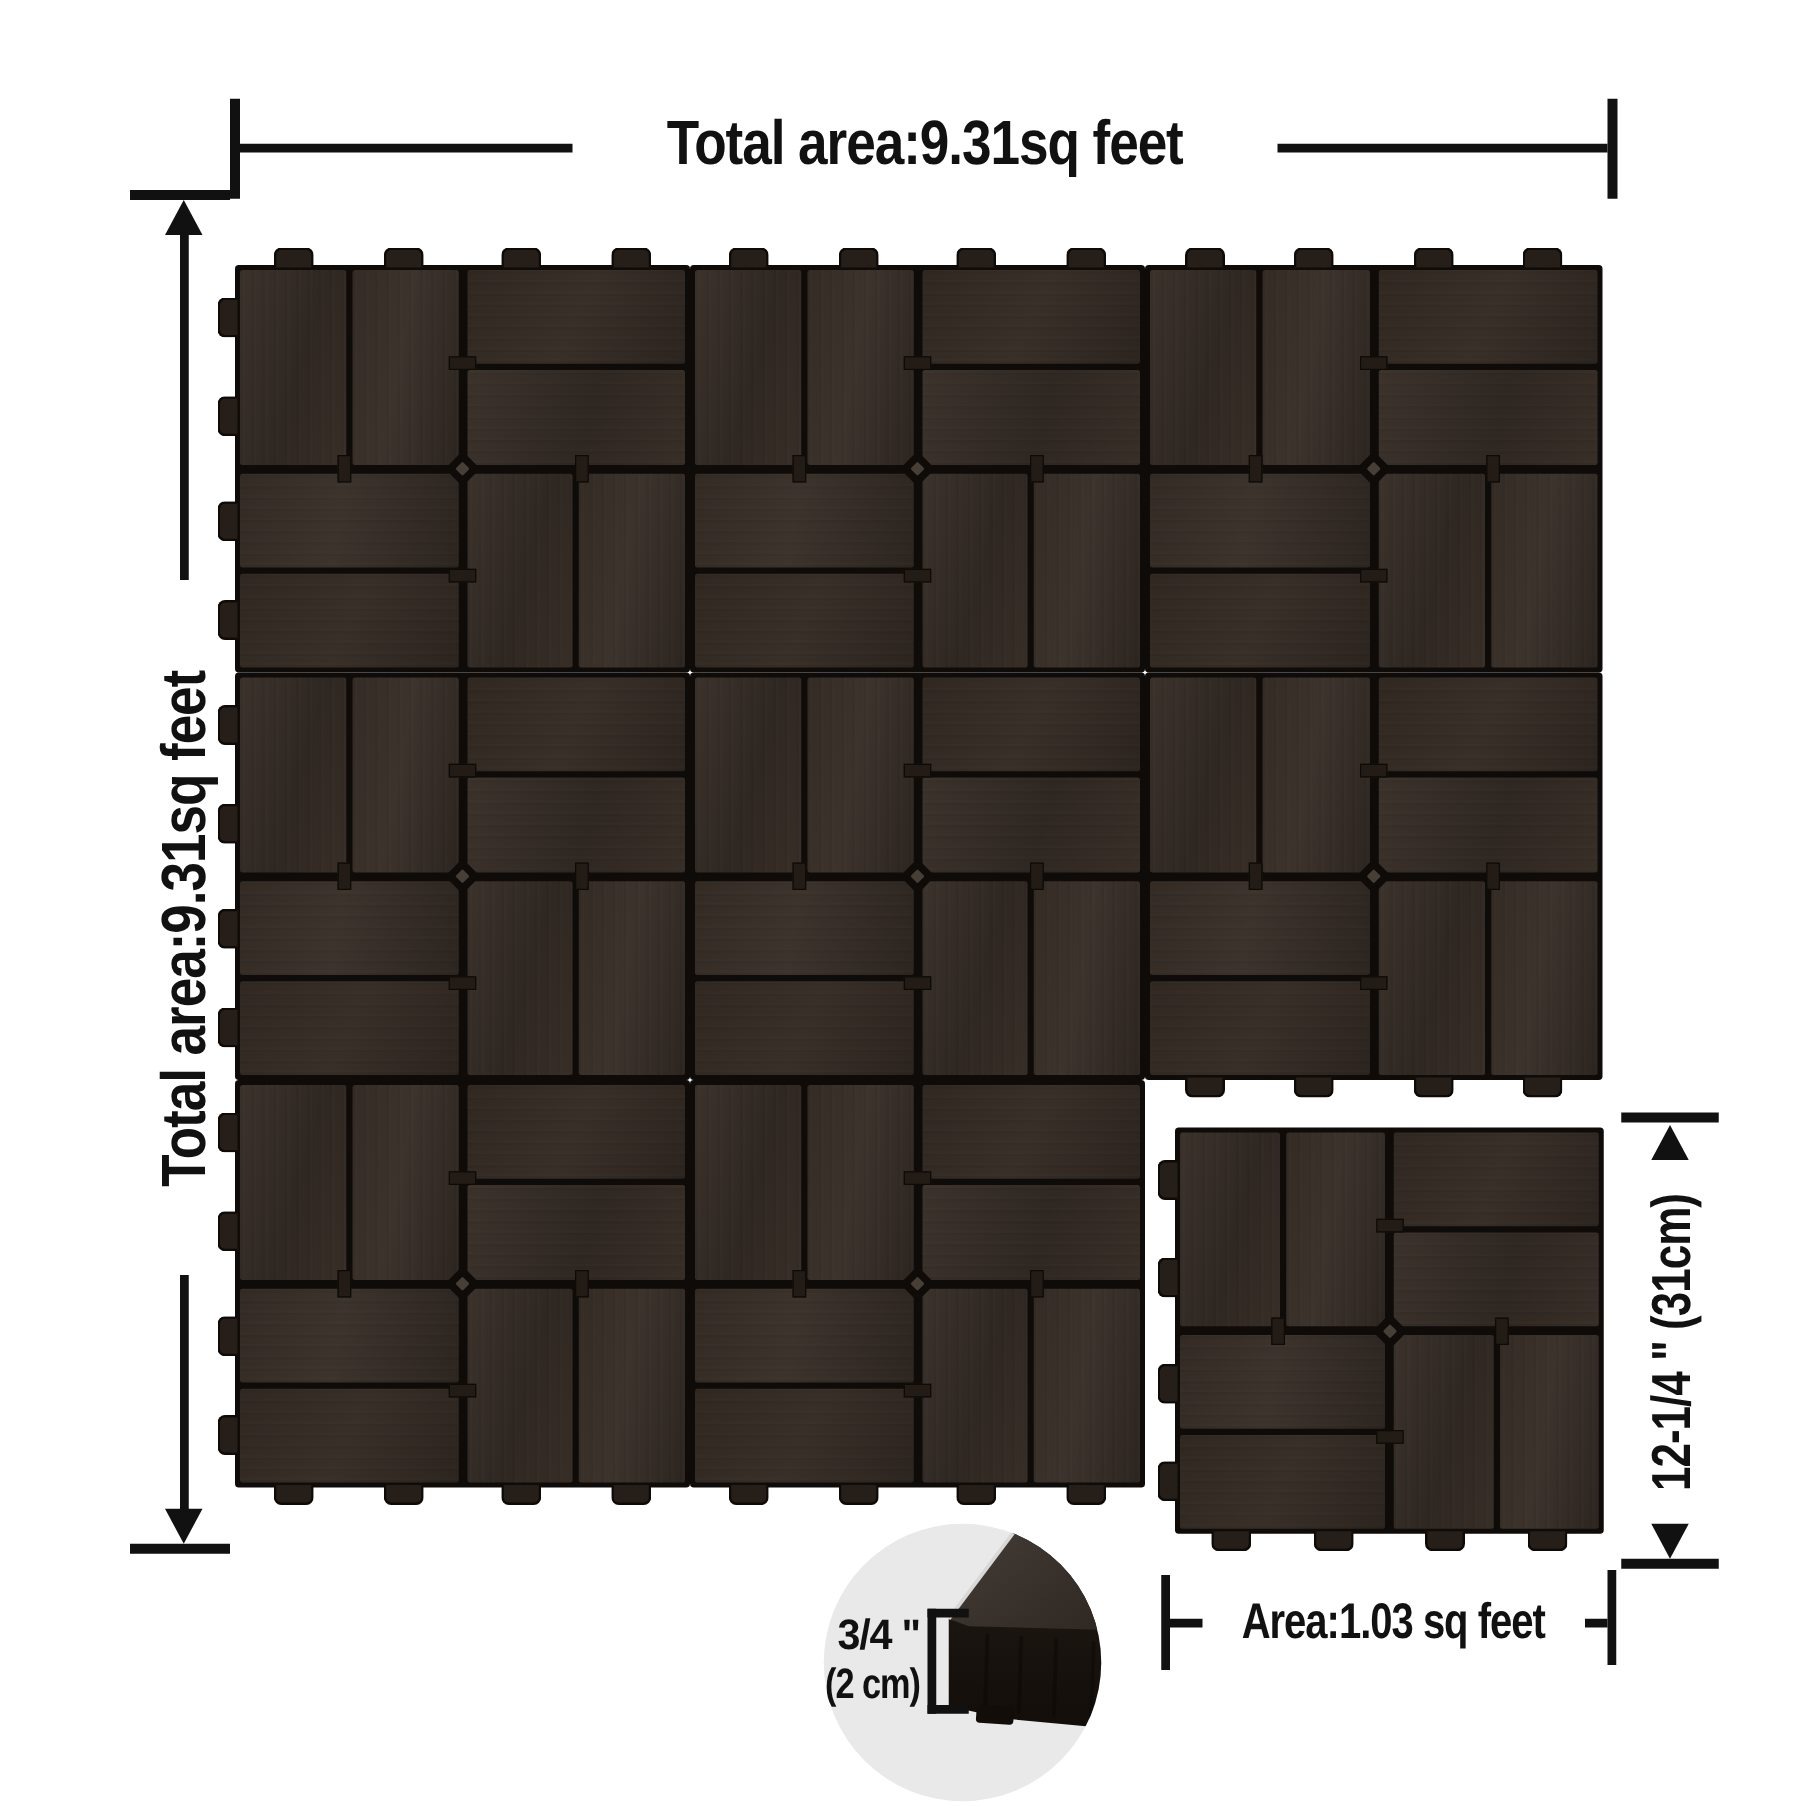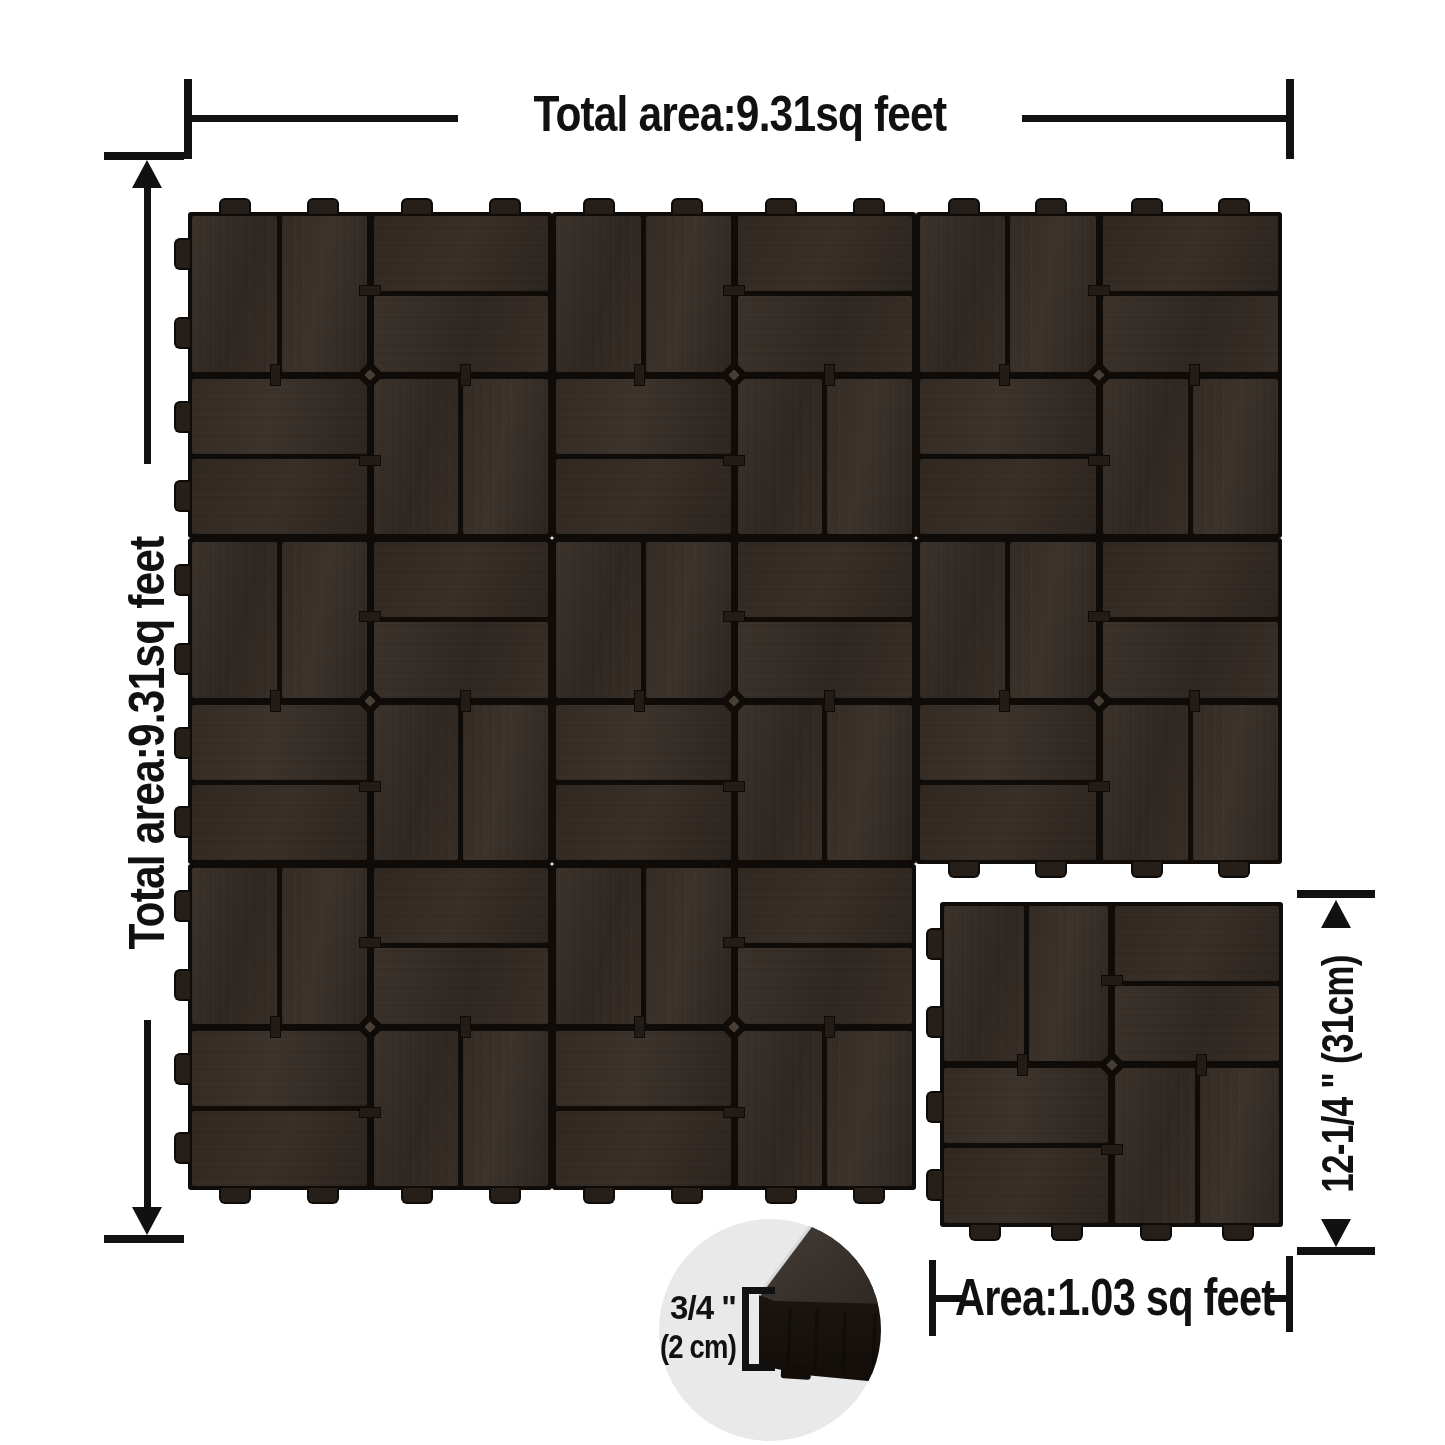--- a/index.html
+++ b/index.html
@@ -339,21 +339,21 @@
   <div class="arrow-up" style="left:1321px;top:900px"></div>
   <div class="arrow-down" style="left:1321px;top:1219px"></div>
   <div class="dim-label rot80" style="left:1173px;top:1051px;width:330px;height:46px;font-size:44px">
     <span>12-1/4 "  (31cm)</span>
   </div>
 
   <div class="tick-v" style="left:929px;top:1260px;height:76px;width:7px"></div>
   <div class="tick-v" style="left:1286px;top:1256px;height:76px;width:7px"></div>
   <div class="hseg" style="left:936px;top:1295px;width:26px"></div>
   <div class="hseg" style="left:1268px;top:1295px;width:18px"></div>
-  <div class="dim-label" style="left:950px;top:1272px;width:330px;height:50px;font-size:52px">
+  <div class="dim-label" style="left:950px;top:1272px;width:330px;height:50px;font-size:40px">
     <span class="squeeze80">Area:1.03 sq feet</span>
   </div>
 
   <svg style="position:absolute;left:655px;top:1215px" width="230" height="230" viewBox="0 0 230 230">
     <defs>
       <clipPath id="cclip">
           <circle cx="115" cy="115" r="111"></circle>
         </clipPath>
       <linearGradient id="gFace" x1="0" y1="0" x2="1" y2="1">
         <stop offset="0" stop-color="#4a423b"></stop>

